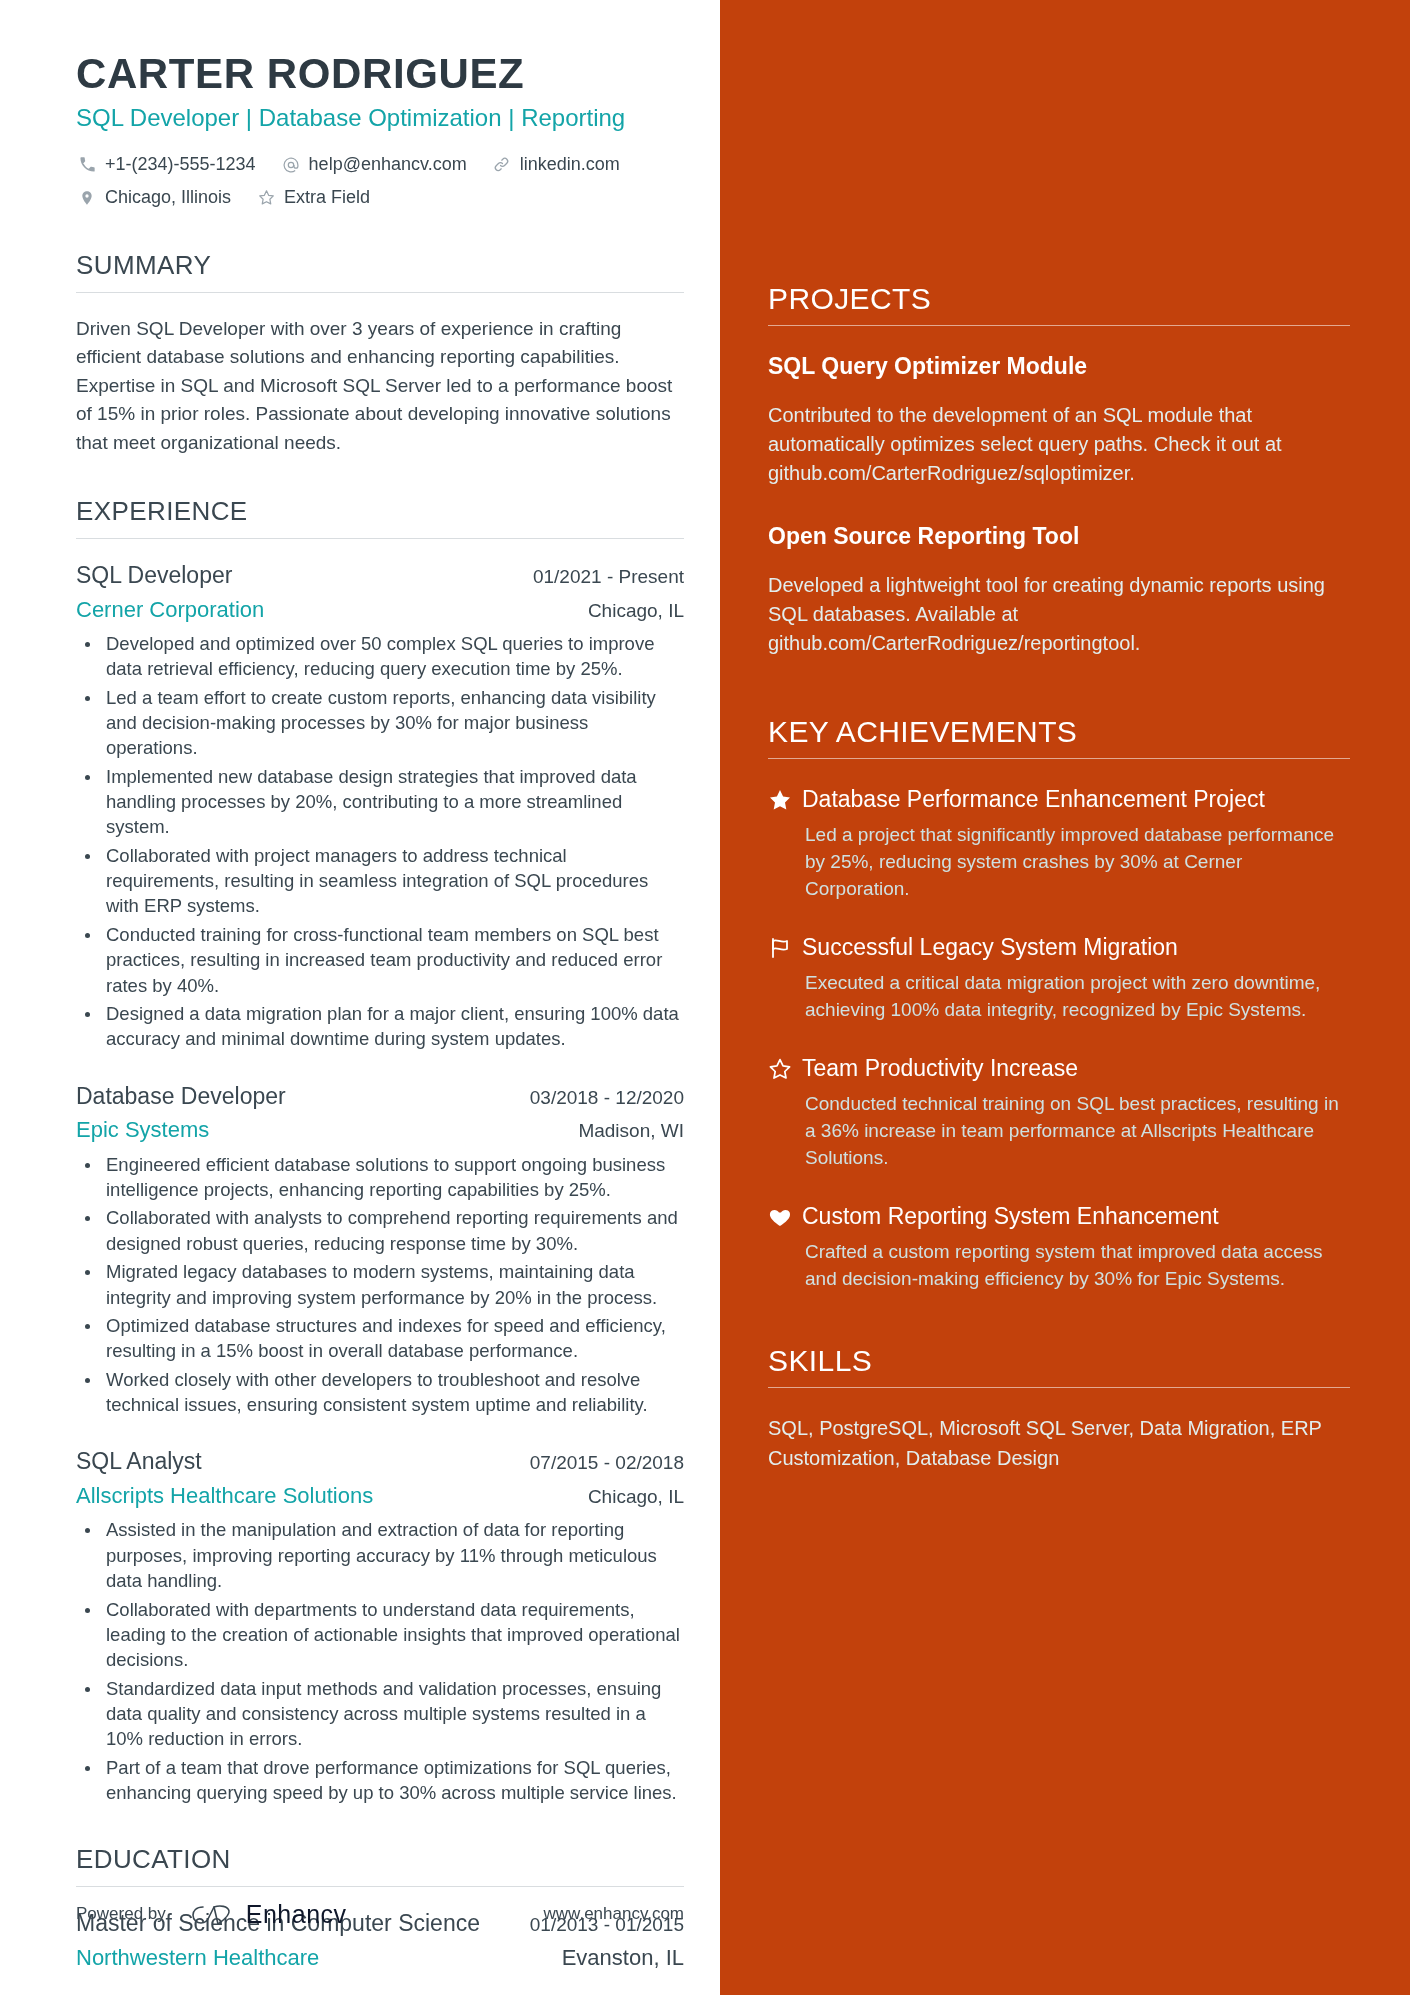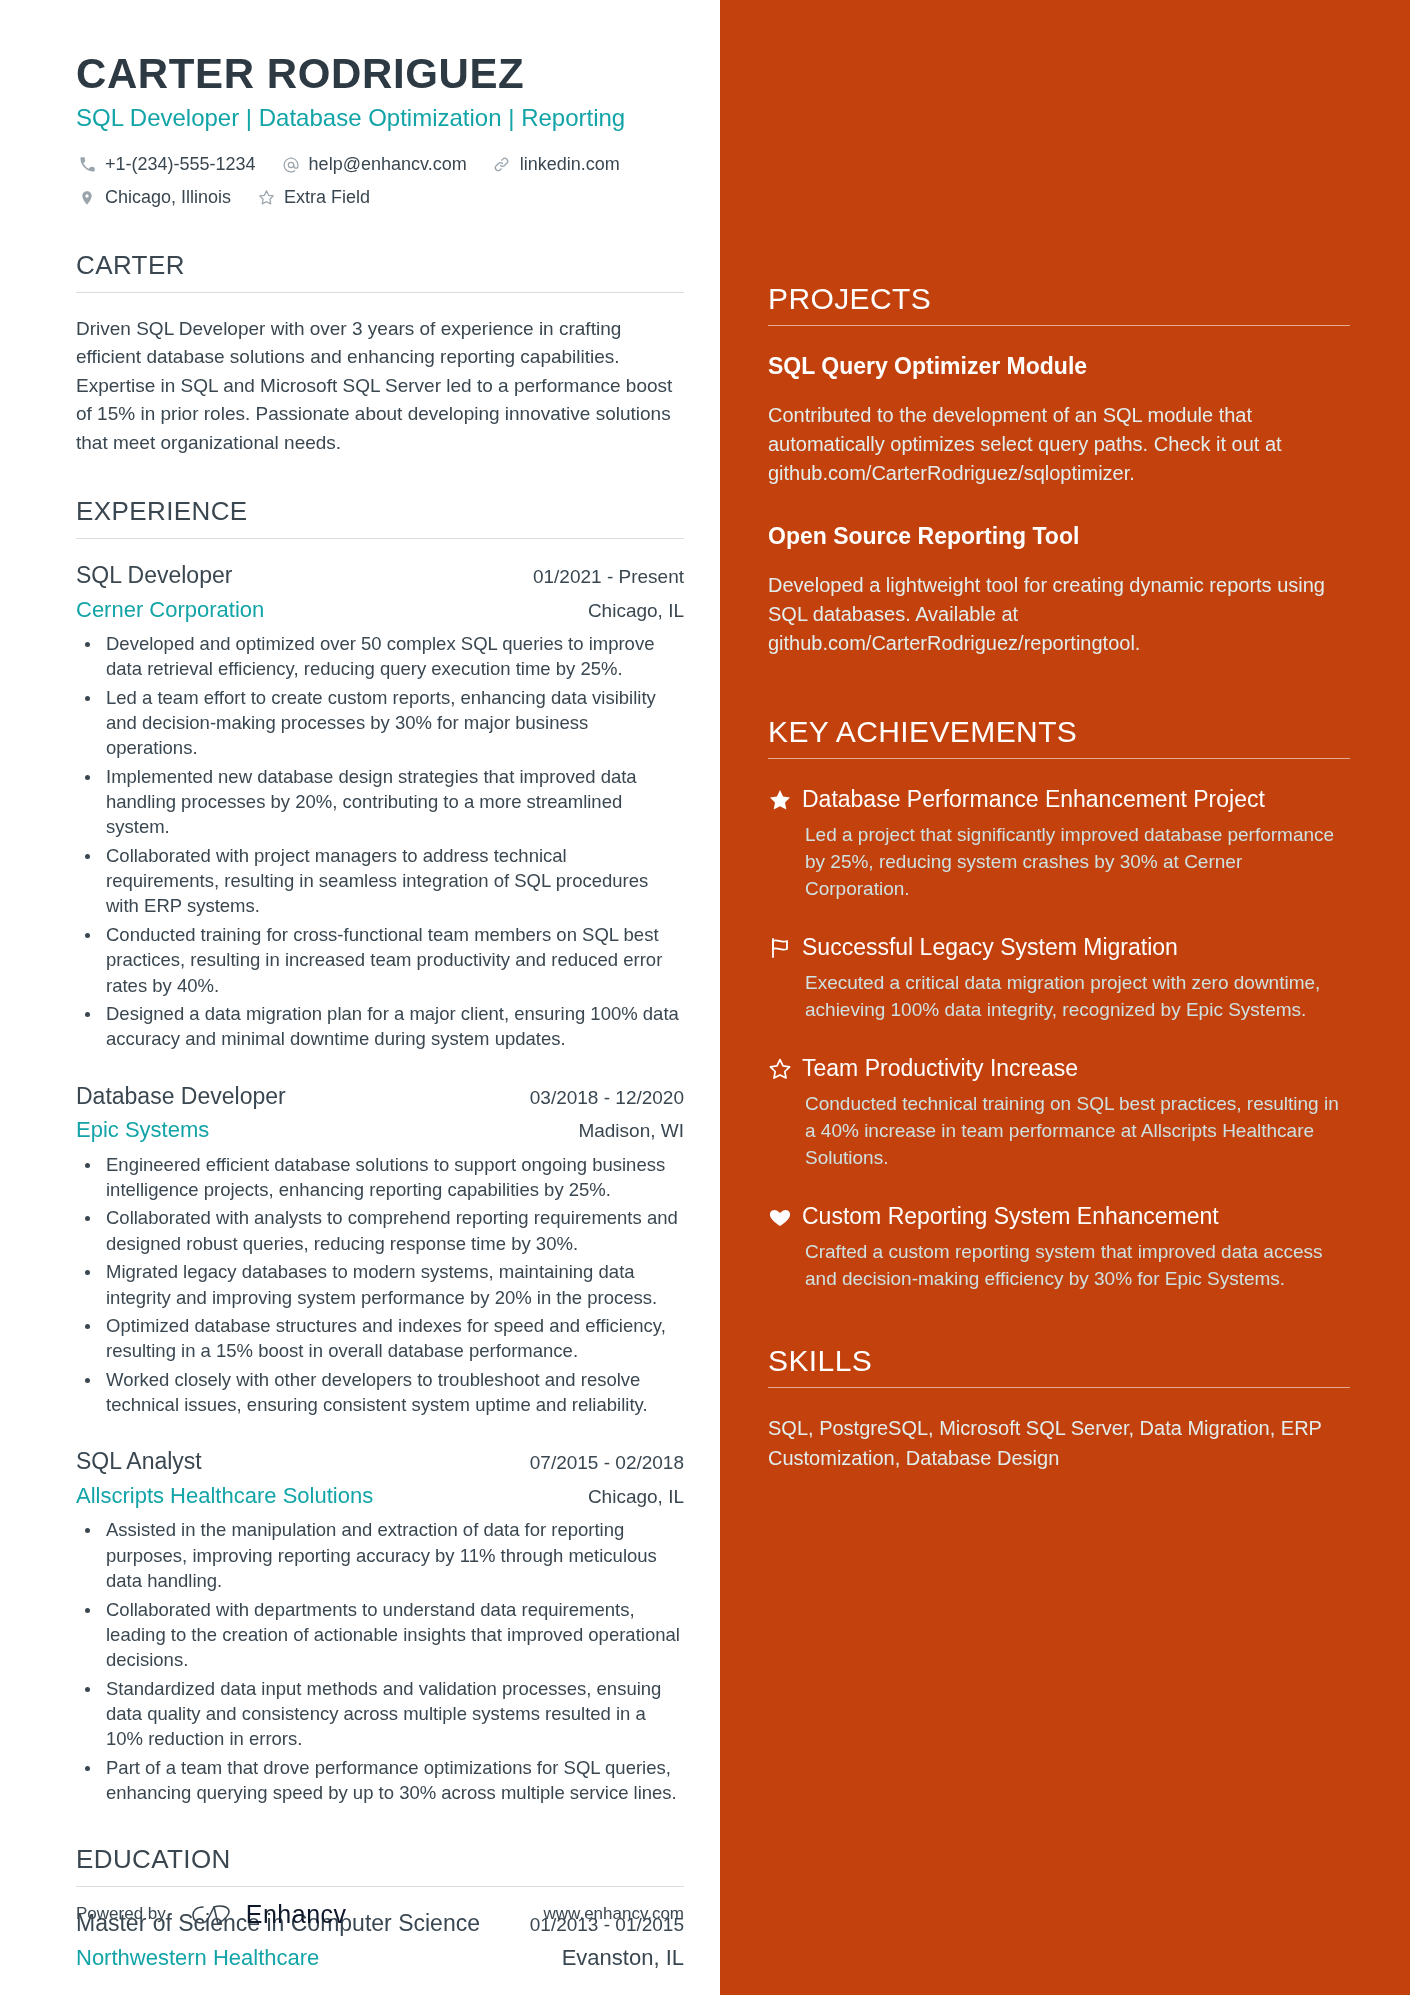--- a/index.html
+++ b/index.html
@@ -342,21 +342,21 @@
         </div>
 
         <div class="ka-item">
           <span class="ka-icon">
             <svg width="24" height="24" viewBox="0 0 24 24" fill="none" stroke="currentColor" stroke-width="1.7" stroke-linejoin="round">
                 <polygon points="12,2.6 15,8.9 21.6,9.8 16.8,14.5 18,21 12,17.9 6,21 7.2,14.5 2.4,9.8 9,8.9"></polygon>
               </svg>
           </span>
           <div class="ka-body">
             <div class="ka-title">Team Productivity Increase</div>
-            <p class="ka-desc">Conducted technical training on SQL best practices, resulting in a 40% increase in team performance at Allscripts Healthcare Solutions.</p>
+            <p class="ka-desc">Conducted technical training on SQL best practices, resulting in a 36% increase in team performance at Allscripts Healthcare Solutions.</p>
           </div>
         </div>
 
         <div class="ka-item">
           <span class="ka-icon">
             <svg width="24" height="24" viewBox="0 0 24 24" fill="currentColor">
                 <path d="M12 21s-7.8-4.9-9.6-9.3C1 8.3 2.9 5 6.4 5c2.2 0 3.6 1.2 4.6 2.6h2C14 6.2 15.4 5 17.6 5c3.5 0 5.4 3.3 4 6.7C19.8 16.1 12 21 12 21z"></path>
               </svg>
           </span>
           <div class="ka-body">
@@ -424,21 +424,21 @@
             <svg width="17" height="17" viewBox="0 0 24 24" fill="none" stroke="currentColor" stroke-width="1.7" stroke-linejoin="round">
                 <polygon points="12,2.6 15,8.9 21.6,9.8 16.8,14.5 18,21 12,17.9 6,21 7.2,14.5 2.4,9.8 9,8.9"></polygon>
               </svg>
           </span>
           <span>Extra Field</span>
         </span>
       </div>
     </header>
 
     <section class="section">
-      <h2 class="section-title">CARTER</h2>
+      <h2 class="section-title">SUMMARY</h2>
       <div class="section-rule"></div>
       <p class="summary-text">Driven SQL Developer with over 3 years of experience in crafting efficient database solutions and enhancing reporting capabilities. Expertise in SQL and Microsoft SQL Server led to a performance boost of 15% in prior roles. Passionate about developing innovative solutions that meet organizational needs.</p>
     </section>
 
     <section class="section">
       <h2 class="section-title">EXPERIENCE</h2>
       <div class="section-rule"></div>
 
       <div class="job">
         <div class="job-head">

